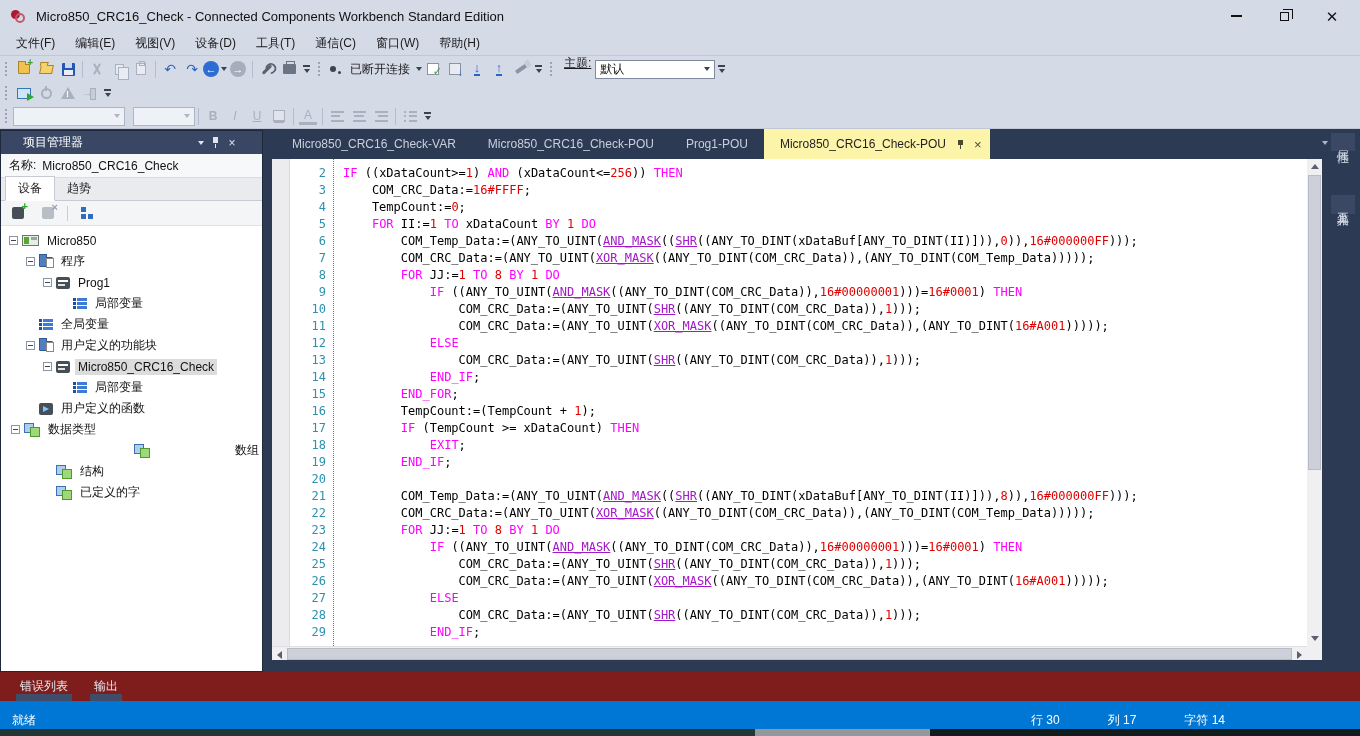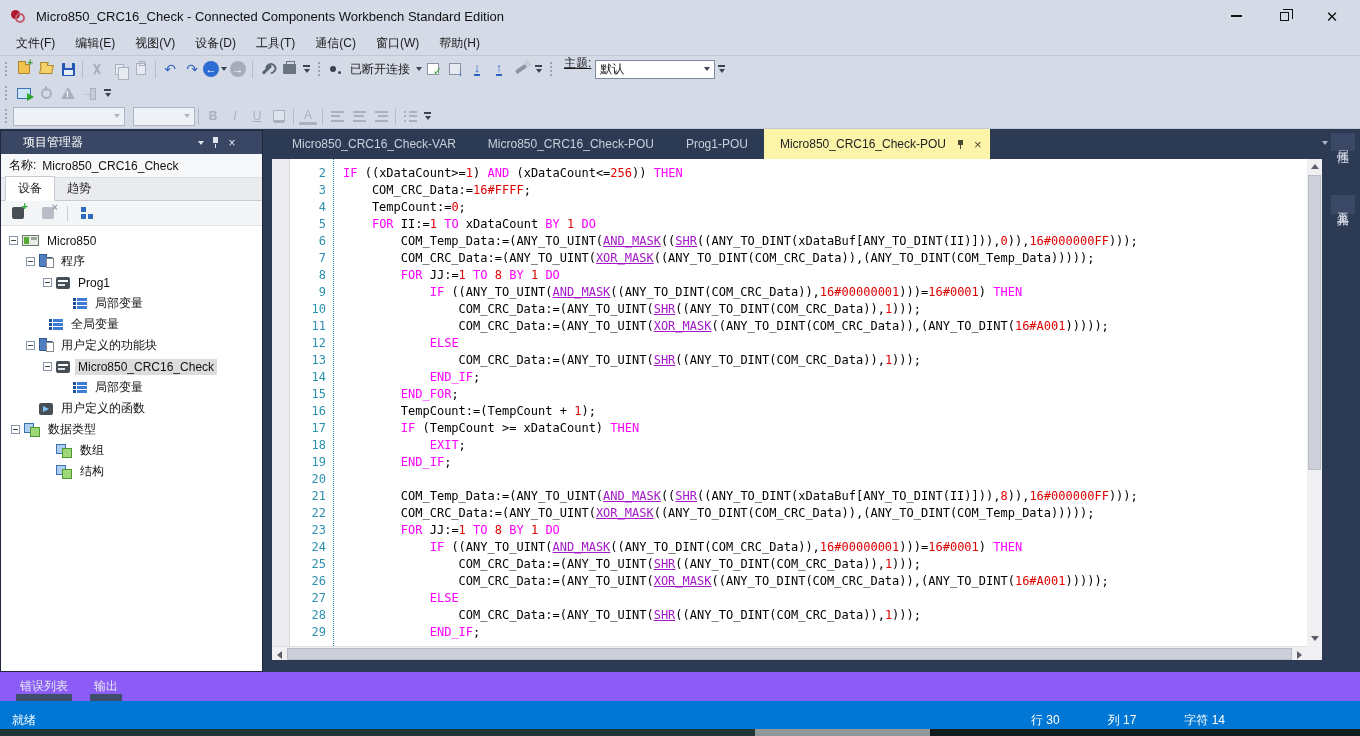--- a/index.html
+++ b/index.html
@@ -177,21 +177,21 @@
   .h-thumb { position:absolute; top:1px; height:12px; left:15px; right:15px; background:#cdd0d8; border:1px solid #b8bcc6; }
 
   
   .right-strip { position:absolute; right:0; top:0; width:43px; height:543px; }
   .doclist-caret { position:absolute; left:3px; top:12px; }
   .side-tab { position:absolute; right:5px; width:24px; background:#3A4765; color:#d4dae6; writing-mode:vertical-rl; padding:8px 4px; text-align:center; letter-spacing:1px; }
   .side-tab.st0 { top:4px; }
   .side-tab.st1 { top:66px; }
 
   
-  .bottom-panel { position:absolute; top:672px; left:0; width:1360px; height:29px; background:#8b5cf6; display:flex; align-items:flex-start; padding-left:10px; gap:6px; }
+  .bottom-panel { position:absolute; top:672px; left:0; width:1360px; height:29px; background:#7f1d1d; display:flex; align-items:flex-start; padding-left:10px; gap:6px; }
   .bp-tab { color:#e6eaf2; padding:6px 10px 0; position:relative; height:29px; }
   .bp-tab::after { content:""; position:absolute; left:6px; right:6px; bottom:0; height:7px; background:#3f4d6b; }
   .statusbar { position:absolute; top:701px; left:0; width:1360px; height:28px; background:#0077D4; color:#fff; display:flex; align-items:center; padding:0 12px; }
   .status-right { position:absolute; right:135px; display:flex; gap:48px; }
   .taskbar-sliver { position:absolute; top:729px; left:0; width:1360px; height:7px; background:#223635; }
   .taskbar-sliver .task-block { position:absolute; left:755px; width:175px; height:7px; background:#93999a; }
   .taskbar-sliver .task-right { position:absolute; left:930px; right:0; height:7px; background:#111c1c; }
 </style>
 </head>
 <body>
@@ -437,21 +437,21 @@
           <div class="tree-row" style="padding-left: 42px;">
             <span class="exp"></span>
             <span class="ticon t-pou"></span>
             <span class="tlabel">Prog1</span>
           </div>
           <div class="tree-row" style="padding-left: 59px;">
             <span class="exp-none"></span>
             <span class="ticon t-vars"></span>
             <span class="tlabel">局部变量</span>
           </div>
-          <div class="tree-row" style="padding-left: 25px; margin-left: 10px;">
+          <div class="tree-row" style="padding-left: 25px;">
             <span class="exp-none"></span>
             <span class="ticon t-vars"></span>
             <span class="tlabel">全局变量</span>
           </div>
           <div class="tree-row" style="padding-left: 25px;">
             <span class="exp"></span>
             <span class="ticon t-folder"></span>
             <span class="tlabel">用户定义的功能块</span>
           </div>
           <div class="tree-row" style="padding-left: 42px;">
@@ -467,29 +467,34 @@
           <div class="tree-row" style="padding-left: 25px;">
             <span class="exp-none"></span>
             <span class="ticon t-func"></span>
             <span class="tlabel">用户定义的函数</span>
           </div>
           <div class="tree-row" style="padding-left: 10px;">
             <span class="exp"></span>
             <span class="ticon t-datatype"></span>
             <span class="tlabel">数据类型</span>
           </div>
-          <div class="tree-row" style="padding-left: 42px;">
+          <div class="tree-row" style="padding-left: 42px; justify-content: space-between;">
             <span class="exp-none"></span>
             <span class="ticon t-datatype"></span>
             <span class="tlabel">数组</span>
           </div>
           <div class="tree-row" style="padding-left: 42px;">
             <span class="exp-none"></span>
             <span class="ticon t-datatype"></span>
             <span class="tlabel">结构</span>
+          </div>
+          <div class="tree-row" style="padding-left: 42px;">
+            <span class="exp-none"></span>
+            <span class="ticon t-datatype"></span>
+            <span class="tlabel">已定义的字</span>
           </div>
         </div>
     </div>
 
     <div class="editor-zone">
       <div class="doc-tabs">
           <div class="doc-tab">
             <span>Micro850_CRC16_Check-VAR</span>
           </div>
           <div class="doc-tab">

